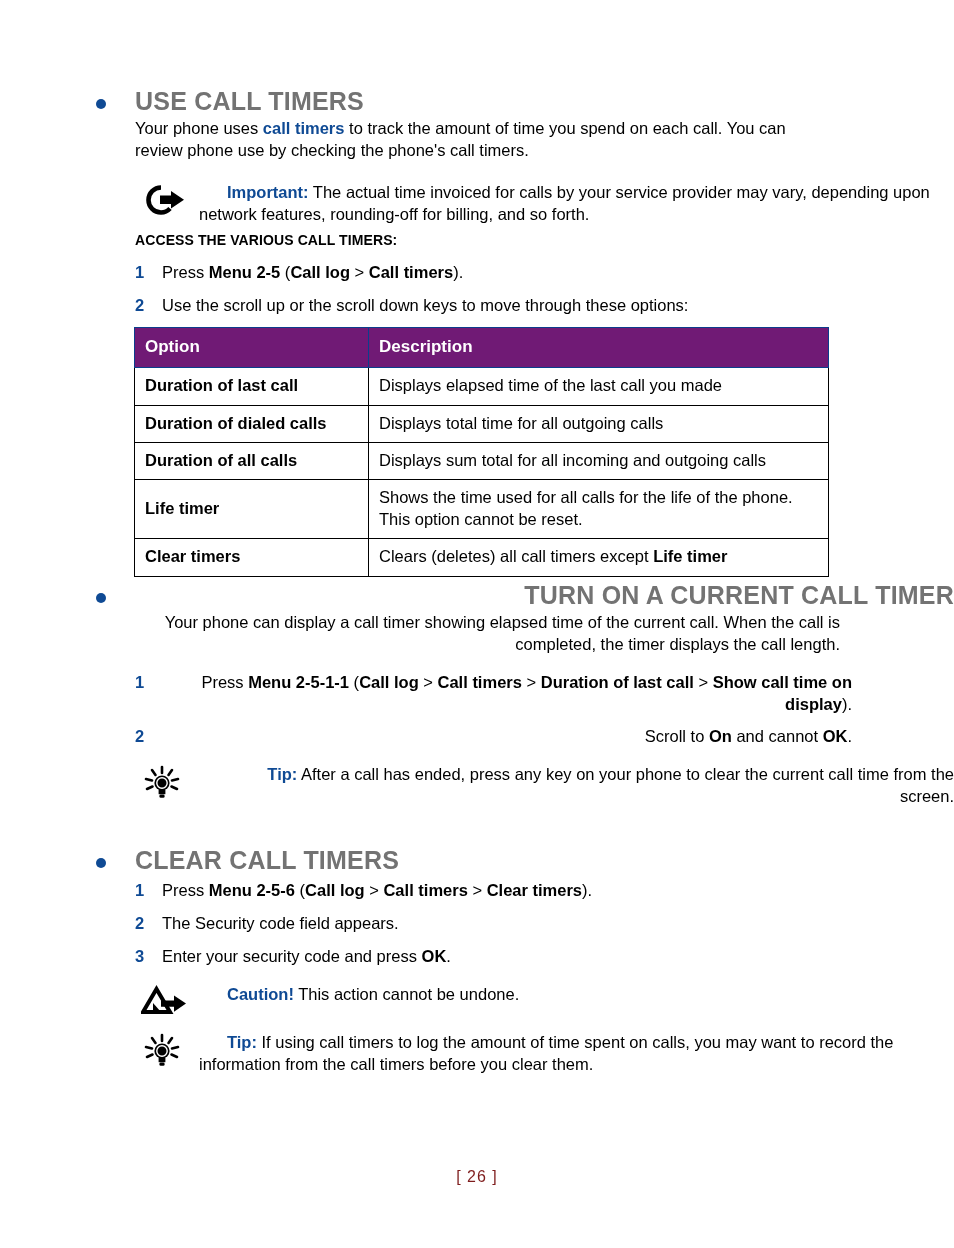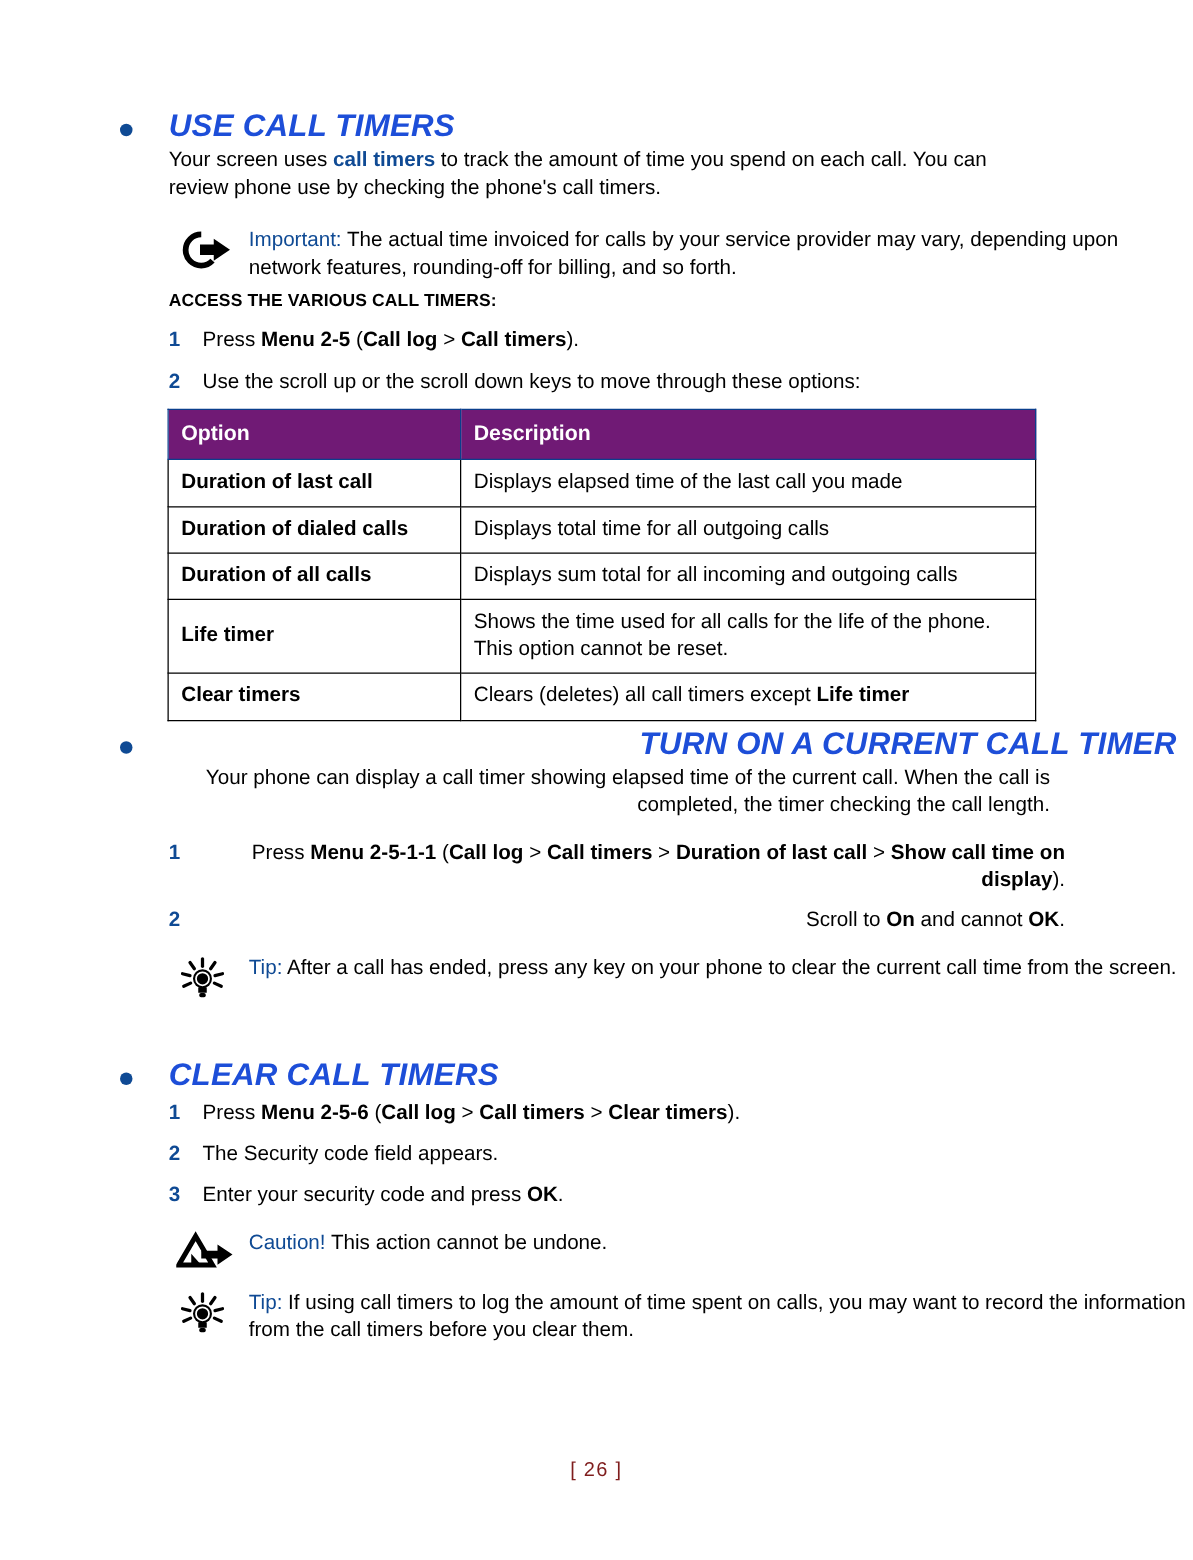--- a/index.html
+++ b/index.html
@@ -26,23 +26,22 @@
   .section {
     position: relative;
     padding-left: 135px;
   }
   .section-head {
     position: relative;
     margin: 0;
     font-size: 25px;
     font-weight: bold;
     letter-spacing: 0.2px;
-    color: #1d4ed8;
+    color: #737373;
     line-height: 1.08;
-    font-style: italic;
   }
   .section-head .bullet {
     position: absolute;
     left: -39px;
     top: 11px;
     width: 10px;
     height: 10px;
     border-radius: 50%;
     background: #0f4a94;
     display: block;
@@ -99,21 +98,22 @@
   .note .note-icon {
     position: absolute;
     left: 6px;
     top: 0px;
     width: 48px;
     height: 38px;
     display: block;
   }
   .note .note-label {
     color: #0f4a94;
-    font-weight: normal;
+    font-weight: bold;
+    margin-left: 28px;
   }
 
   
   .tbl-wrap {
     position: absolute;
     left: 134px;
     top: 327px;
     width: 694px;
   }
   table.opts {
@@ -168,21 +168,21 @@
 
 <div class="page">
 
   <div class="section" id="sec-use">
     <h1 class="section-head">
       <span class="bullet"></span>
       <span>USE CALL TIMERS</span>
     </h1>
 
     <p class="body-text">
-      <span>Your screen uses </span><span class="blue-bold">call timers</span><span> to track the amount of time you spend on each call. You can review phone use by checking the phone's call timers.</span>
+      <span>Your phone uses </span><span class="blue-bold">call timers</span><span> to track the amount of time you spend on each call. You can review phone use by checking the phone's call timers.</span>
     </p>
 
     <div class="note" style="margin-top:20px;">
       <span class="note-icon">
         <svg width="48" height="38" viewBox="0 0 48 38">
           <path d="M20 5.5 A12.5 12.5 0 1 0 20 30.5 A12.5 12.5 0 0 0 29 26.5" fill="none" stroke="#000" stroke-width="4.6" stroke-linecap="butt"></path>
           <path d="M19 13.5 L30 13.5 L30 9 L43 17.8 L30 26.5 L30 22 L19 22 Z" fill="#000"></path>
         </svg>
       </span>
       <span class="note-label">Important:</span><span> The actual time invoiced for calls by your service provider may vary, depending upon network features, rounding-off for billing, and so forth.</span>
@@ -238,21 +238,21 @@
       </tbody>
     </table>
   </div>
 
   <div class="section" id="sec-turnon">
     <h1 class="section-head">
       <span class="bullet"></span>
       <span>TURN ON A CURRENT CALL TIMER</span>
     </h1>
 
-    <p class="body-text" style="max-width:705px;">Your phone can display a call timer showing elapsed time of the current call. When the call is completed, the timer checking the call length.</p>
+    <p class="body-text" style="max-width:705px;">Your phone can display a call timer showing elapsed time of the current call. When the call is completed, the timer displays the call length.</p>
 
     <ul class="steps" style="margin-top:16px;">
       <li class="step">
         <span class="num">1</span>
         <span class="step-body"><span>Press </span><b>Menu 2-5-1-1</b><span> (</span><b>Call log</b><span> &gt; </span><b>Call timers</b><span> &gt; </span><b>Duration of last call</b><span> &gt; </span><b>Show call time on display</b><span>).</span></span>
       </li>
       <li class="step" style="margin-top:10px;">
         <span class="num">2</span>
         <span class="step-body"><span>Scroll to </span><b>On</b><span> and cannot </span><b>OK</b><span>.</span></span>
       </li>

